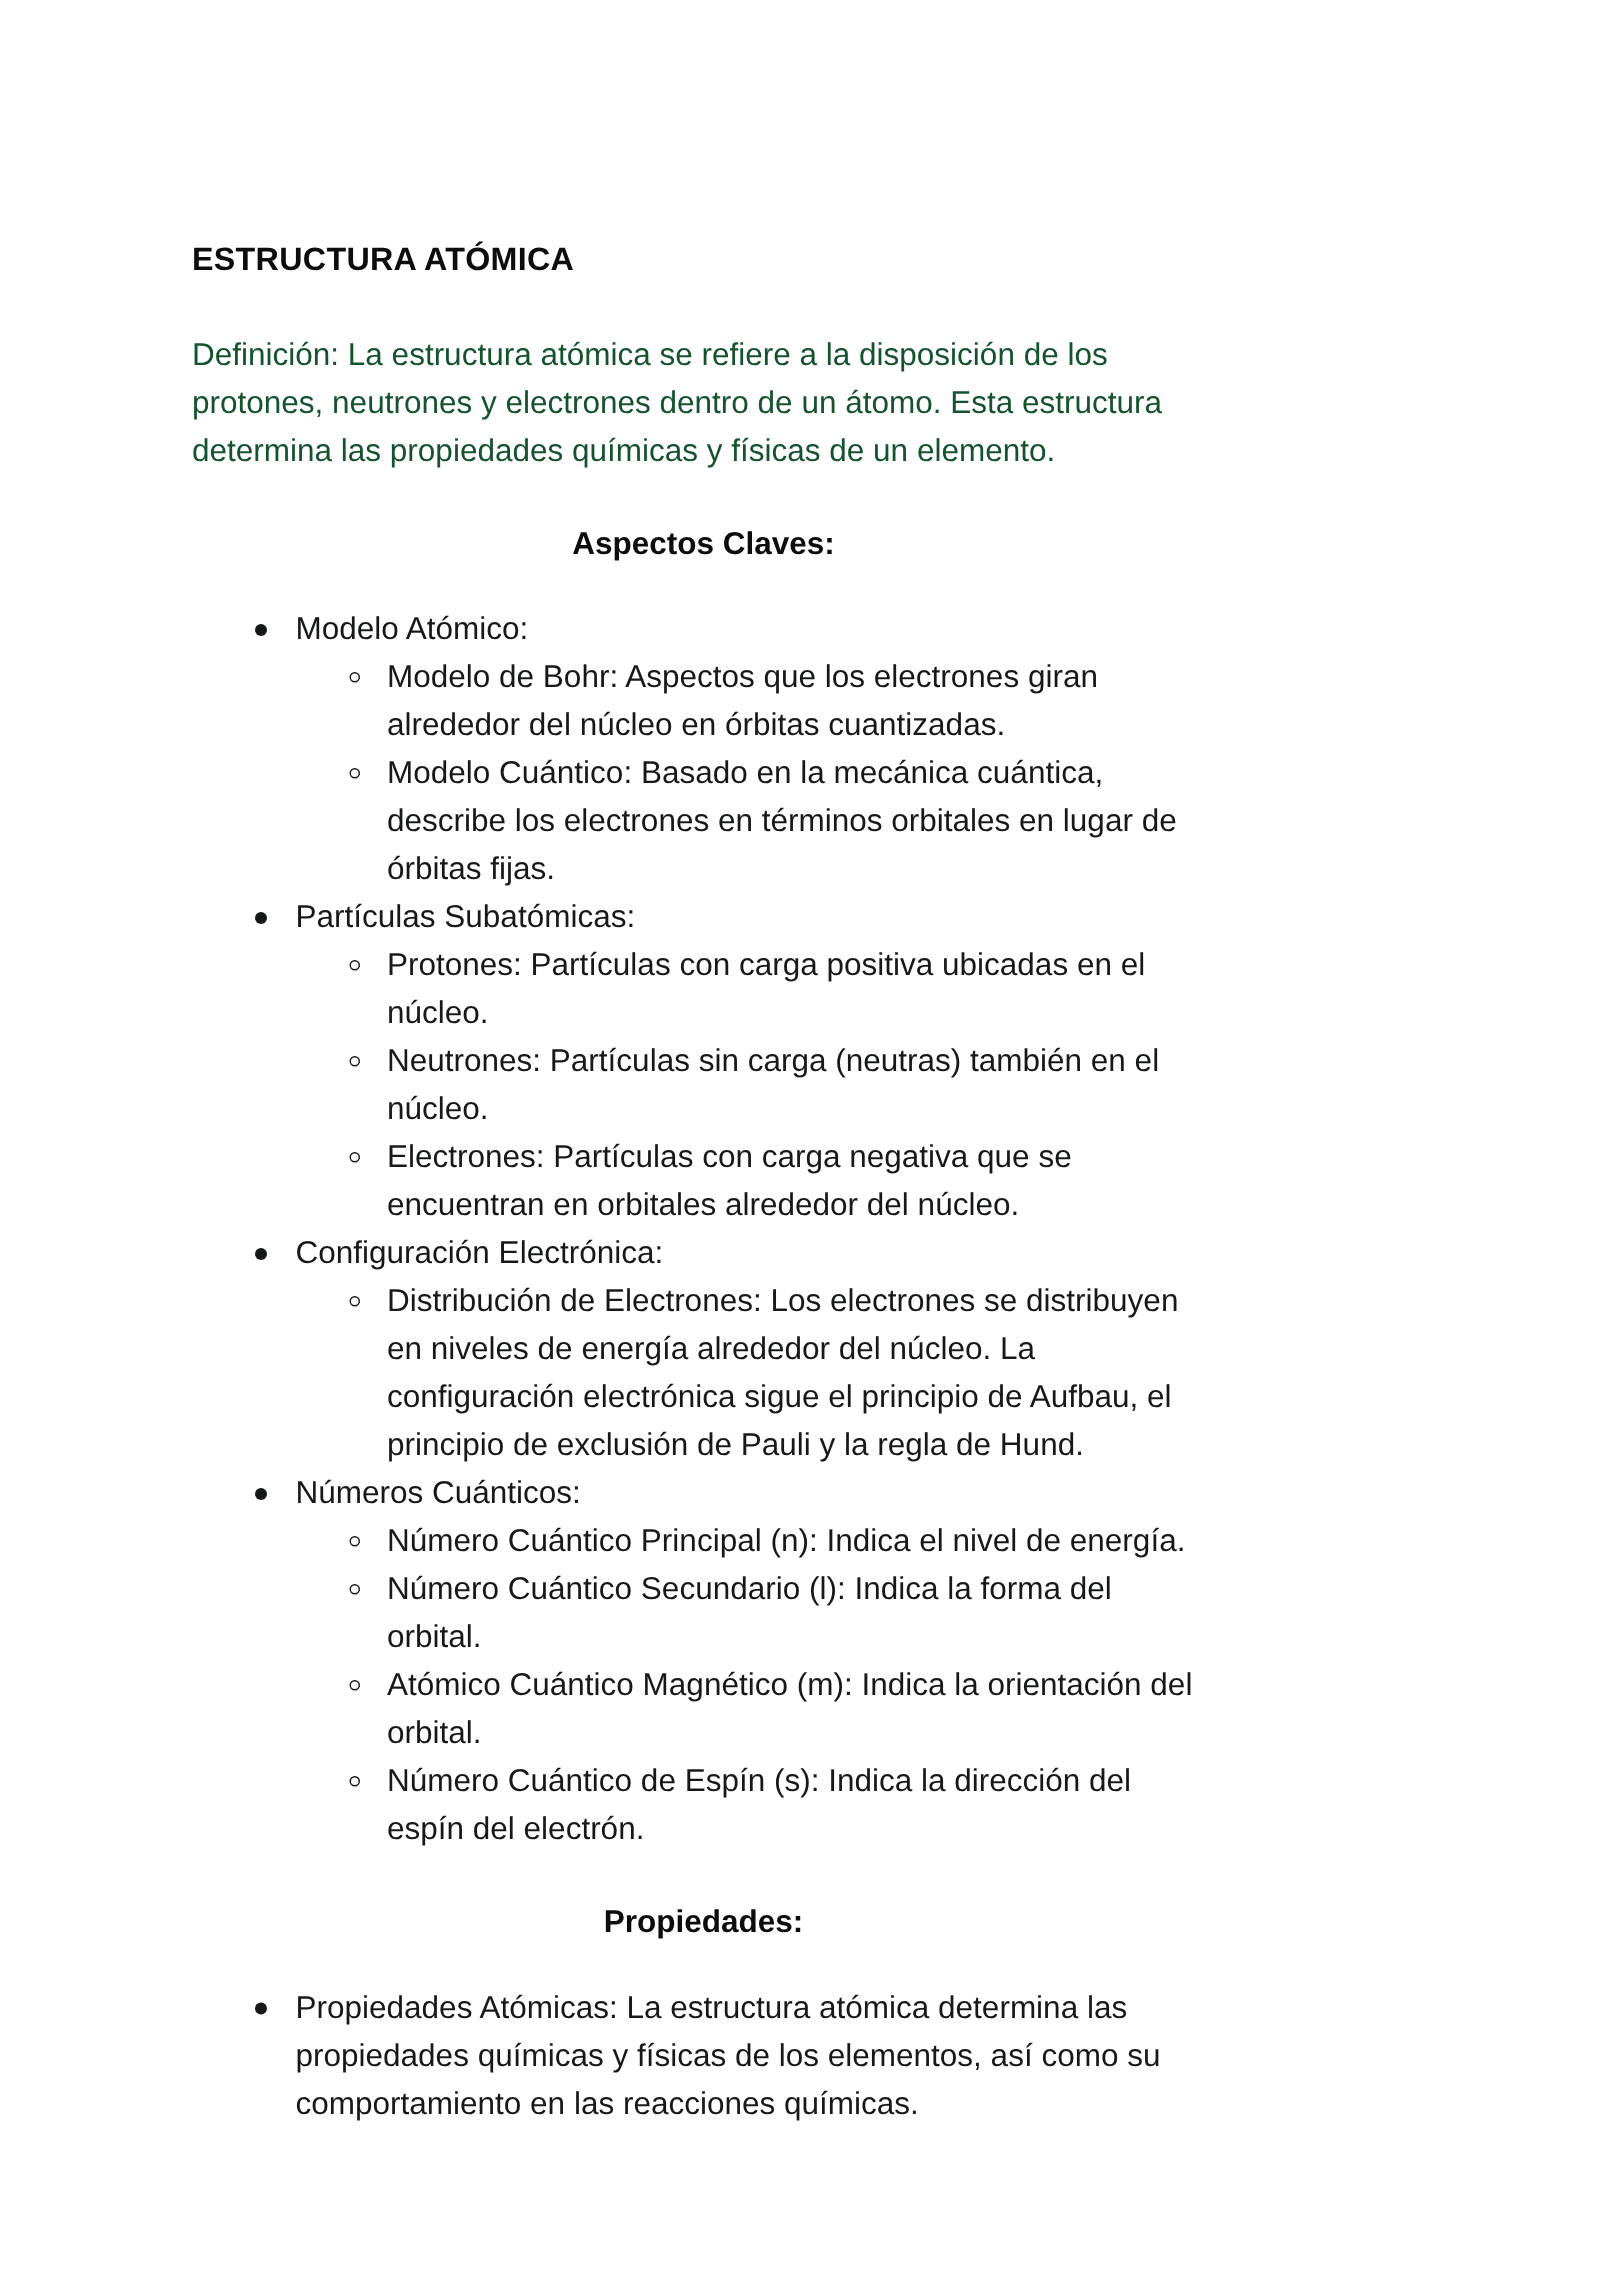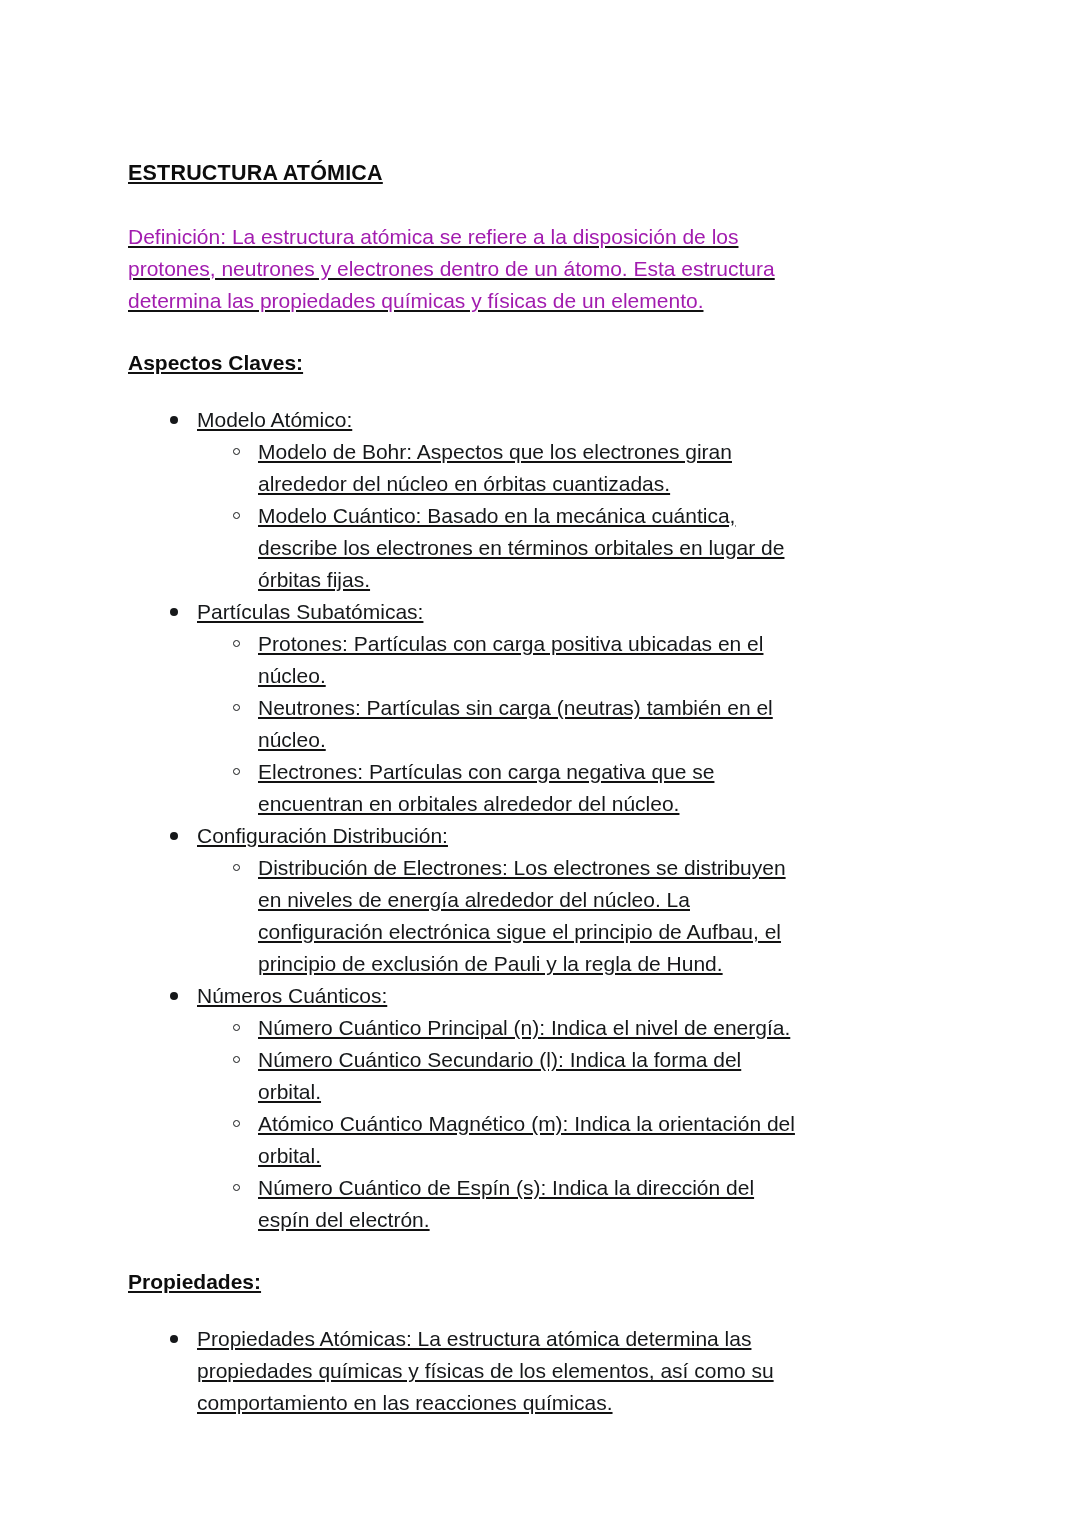--- a/index.html
+++ b/index.html
@@ -18,46 +18,46 @@
   }
 
   .page {
     position: relative;
     width: 932px;
     height: 1525px;
     background: #ffffff;
     box-sizing: border-box;
     padding: 160px 122px 0 128px;
     overflow: hidden;
-    text-decoration: underline;
   }
 
   .doc-title {
     font-size: 21.5px;
     font-weight: bold;
     letter-spacing: 0.2px;
     color: #0d0d0d;
     margin: 0 0 34px 0;
     line-height: 1.25;
   }
 
   .para {
     font-size: 21px;
     line-height: 32px;
-    color: #a21caf;
+    color: #14532d;
     margin: 0 0 32px 0;
     max-width: 832px;
   }
 
   .section-heading {
     font-size: 21px;
     font-weight: bold;
     color: #0d0d0d;
     margin: 0 0 28px 0;
     line-height: 1.3;
+    text-align: center;
   }
 
   .section-heading.tight-top {
     margin-top: 2px;
   }
 
   ul.level1 {
     list-style: none;
     margin: 0;
     padding: 0;
@@ -165,21 +165,21 @@
         </li>
         <li class="item2">
           <span class="bullet-ring"></span>
           <span class="item2-text">Electrones: Partículas con carga negativa que se encuentran en orbitales alrededor del núcleo.</span>
         </li>
       </ul>
     </li>
 
     <li class="item1">
       <span class="bullet-dot"></span>
-      <span class="item1-text">Configuración Distribución:</span>
+      <span class="item1-text">Configuración Electrónica:</span>
       <ul class="level2">
         <li class="item2">
           <span class="bullet-ring"></span>
           <span class="item2-text">Distribución de Electrones: Los electrones se distribuyen en niveles de energía alrededor del núcleo. La configuración electrónica sigue el principio de Aufbau, el principio de exclusión de Pauli y la regla de Hund.</span>
         </li>
       </ul>
     </li>
 
     <li class="item1">
       <span class="bullet-dot"></span>

